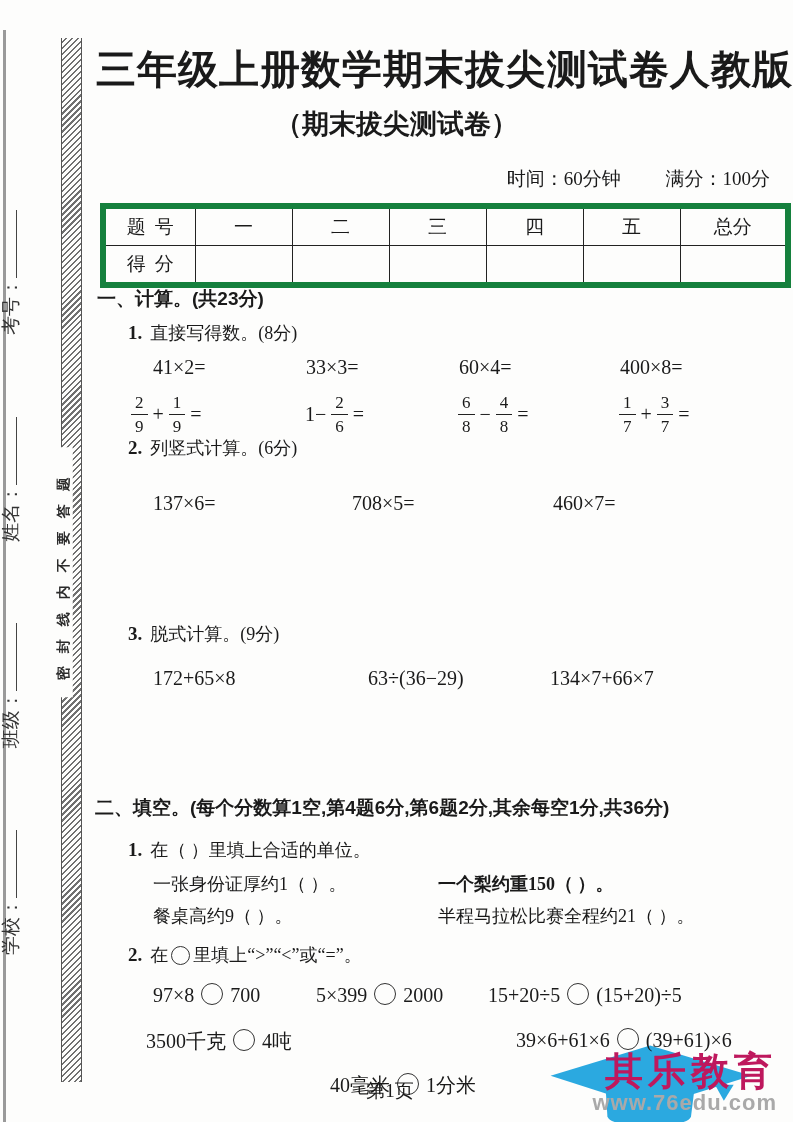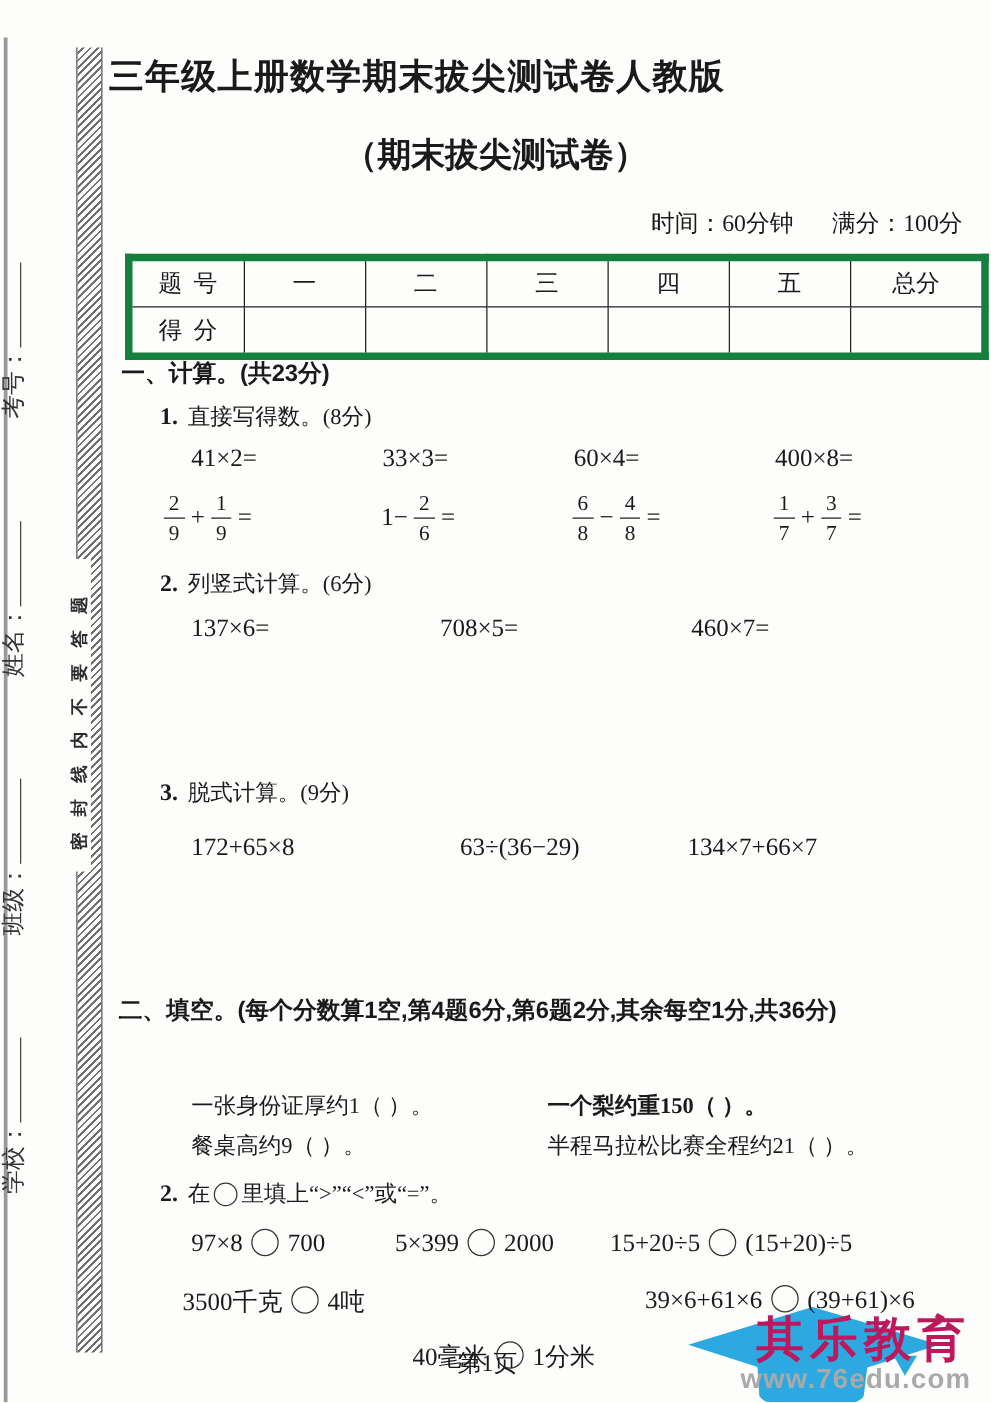--- a/index.html
+++ b/index.html
@@ -25,24 +25,24 @@
   }
   .seal-labels{
     left:16px;top:937px;width:745px;height:36px;
     transform-origin:0 18px;transform:rotate(-90deg);
     display:flex;justify-content:space-between;align-items:baseline;
     font-size:19px;color:#333;white-space:nowrap;
   }
   .seal-labels .grp{display:inline-flex;align-items:baseline;}
   .blank{display:inline-block;width:68px;height:15px;border-bottom:1.5px solid #444;}
   
-  .title{left:87px;top:42px;width:706px;text-align:left;font-size:28px;font-weight:bold;letter-spacing:1px;white-space:nowrap;}
+  .title{left:87px;top:42px;width:706px;text-align:right;font-size:40px;font-weight:bold;letter-spacing:1px;white-space:nowrap;}
   .subtitle{left:0;top:106px;width:793px;text-align:center;font-size:27px;font-weight:bold;}
   .meta{top:166px;right:23px;font-size:19px;font-family:"Liberation Serif",serif;}
-  .meta span{margin-left:26px;}
+  .meta span{margin-left:40px;}
   
   table.score{border-collapse:collapse;table-layout:fixed;}
   table.score td{border:1.5px solid #222;text-align:center;font-size:19px;height:36px;padding:0;}
   table.score{border:6px solid #15803d;}
   td.lbl{letter-spacing:9px;text-indent:9px;}
   
   .sec-h{font-size:19px;font-weight:bold;white-space:nowrap;}
   .item-h{font-size:18px;font-family:"Liberation Serif",serif;white-space:nowrap;}
   .item-h b{font-size:19px;margin-right:8px;}
   .math{font-size:20px;font-family:"Liberation Serif",serif;white-space:nowrap;z-index:2;}
@@ -178,36 +178,39 @@
         <span class="fd">7</span>
       </span>
     <span class="fop">+</span>
     <span class="frac">
         <span class="fn">3</span>
         <span class="fd">7</span>
       </span>
     <span class="fop">=</span>
   </div>
 
-  <div class="abs item-h" style="left:128px;top:455px;">
+  <div class="abs item-h" style="left:128px;top:436px;">
     <b>2.</b><span>列竖式计算。(6分)</span>
   </div>
   <div class="abs math" style="left:153px;top:492px;">137×6=</div>
   <div class="abs math" style="left:352px;top:492px;">708×5=</div>
   <div class="abs math" style="left:553px;top:492px;">460×7=</div>
 
   <div class="abs item-h" style="left:128px;top:622px;">
     <b>3.</b><span>脱式计算。(9分)</span>
   </div>
   <div class="abs math" style="left:153px;top:667px;">172+65×8</div>
   <div class="abs math" style="left:368px;top:667px;">63÷(36−29)</div>
   <div class="abs math" style="left:550px;top:667px;">134×7+66×7</div>
 
   <div class="abs sec-h" style="left:95px;top:795px;">二、填空。(每个分数算1空,第4题6分,第6题2分,其余每空1分,共36分)</div>
 
+  <div class="abs item-h" style="left:128px;top:838px;">
+    <b>1.</b><span>在（      ）里填上合适的单位。</span>
+  </div>
   <div class="abs item-h" style="left:153px;top:872px;">一张身份证厚约1（      ）。</div>
   <div class="abs item-h" style="left:438px;top:872px;font-weight:bold;">一个梨约重150（     ）。</div>
   <div class="abs item-h" style="left:153px;top:904px;">餐桌高约9（      ）。</div>
   <div class="abs item-h" style="left:438px;top:904px;">半程马拉松比赛全程约21（      ）。</div>
 
   <div class="abs item-h" style="left:128px;top:943px;">
     <b>2.</b><span>在</span><span class="cmp-circle sm"></span><span>里填上“&gt;”“&lt;”或“=”。</span>
   </div>
 
   <div class="abs math cmp" style="left:153px;top:983px;">

